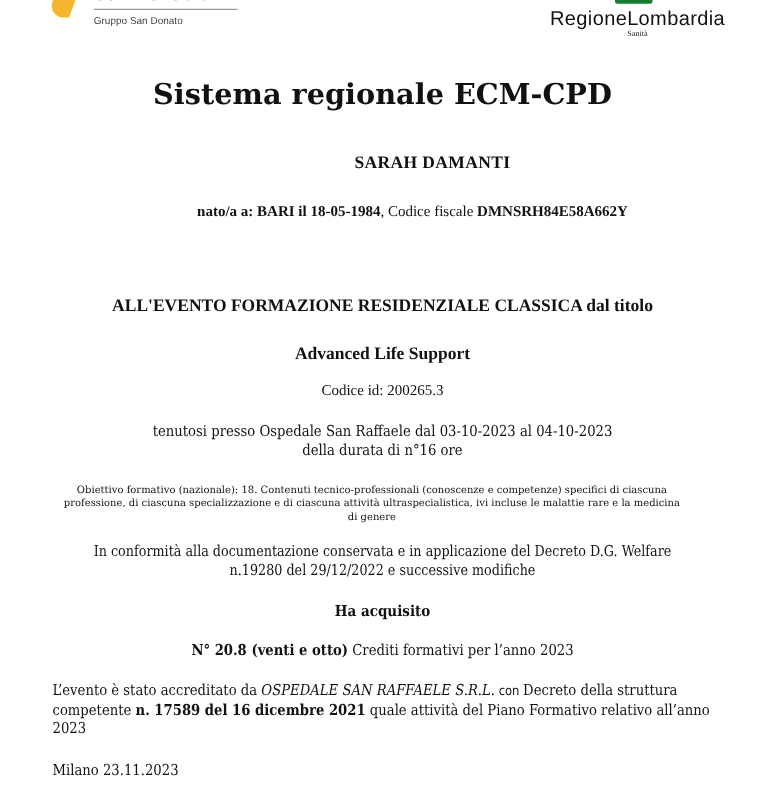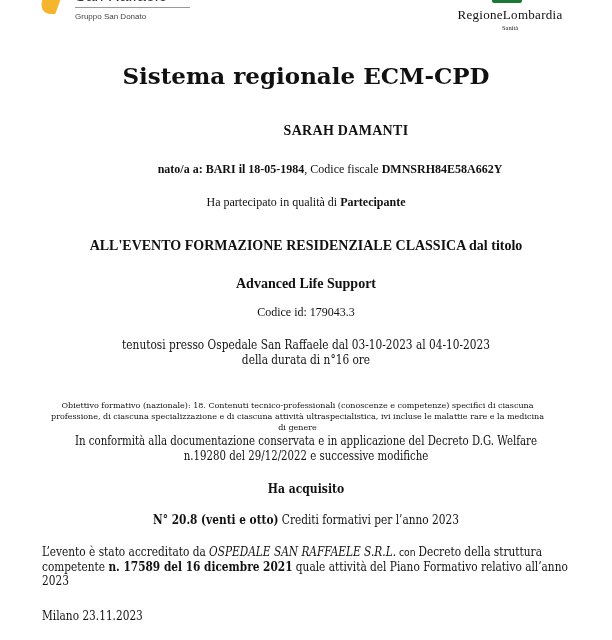--- a/index.html
+++ b/index.html
@@ -76,22 +76,22 @@
       width: 30px;
       height: 7px;
       background: #1a7a33;
       border-radius: 0 0 2px 2px;
     }
     .logo-right .region-name {
       position: absolute;
       left: 0;
       right: 0;
       top: 11px;
-      font-family: Liberation Serif, serif;
-      font-size: 13px;
+      font-family: Liberation Sans, sans-serif;
+      font-size: 16px;
       letter-spacing: 0.3px;
       color: #111;
       white-space: nowrap;
     }
     .logo-right .sanita {
       position: absolute;
       left: 0;
       right: 0;
       top: 28px;
       font-family: Liberation Serif, serif;
@@ -149,21 +149,21 @@
       font-family: "Liberation Serif", serif;
     }
     .held {
       top: 338px;
       font-size: 12px;
       font-family: "DejaVu Serif", serif;
       line-height: 15px;
       transform: scaleX(0.88);
     }
     .objective {
-      top: 400px;
+      top: 386px;
       font-size: 8px;
       font-family: "DejaVu Serif", serif;
       line-height: 11px;
       white-space: normal;
       padding: 0 67px 0 50px;
     }
     .conformity {
       top: 434px;
       font-size: 12px;
       font-family: "DejaVu Serif", serif;
@@ -231,29 +231,26 @@
   </div>
 
   <div class="block title">Sistema regionale ECM-CPD</div>
 
   <div class="block name">SARAH DAMANTI</div>
 
   <div class="block birth">
     <b>nato/a a: BARI  il 18-05-1984</b><span>, Codice fiscale  </span><b>DMNSRH84E58A662Y</b>
   </div>
 
-  <div class="block participation">
-    <span>Ha partecipato  in qualità di </span><b>Partecipante</b>
-  </div>
 
   <div class="block event-title">Advanced Life Support</div>
 
   <div class="block event-type">ALL'EVENTO FORMAZIONE RESIDENZIALE CLASSICA dal titolo</div>
 
-  <div class="block event-code">Codice id: 179043.3</div>
+  <div class="block event-code">Codice id: 200265.3</div>
 
   <div class="block held">
     <div>tenutosi presso Ospedale San Raffaele dal 03-10-2023 al 04-10-2023</div>
     <div>della durata di n°16 ore</div>
   </div>
 
   <div class="block objective">Obiettivo formativo (nazionale): 18. Contenuti tecnico-professionali (conoscenze e competenze) specifici di ciascuna professione, di ciascuna specializzazione e di ciascuna attività ultraspecialistica, ivi incluse le malattie rare e la medicina di genere</div>
 
   <div class="block conformity">
     <div>In conformità alla documentazione conservata e in applicazione del Decreto D.G. Welfare</div>

